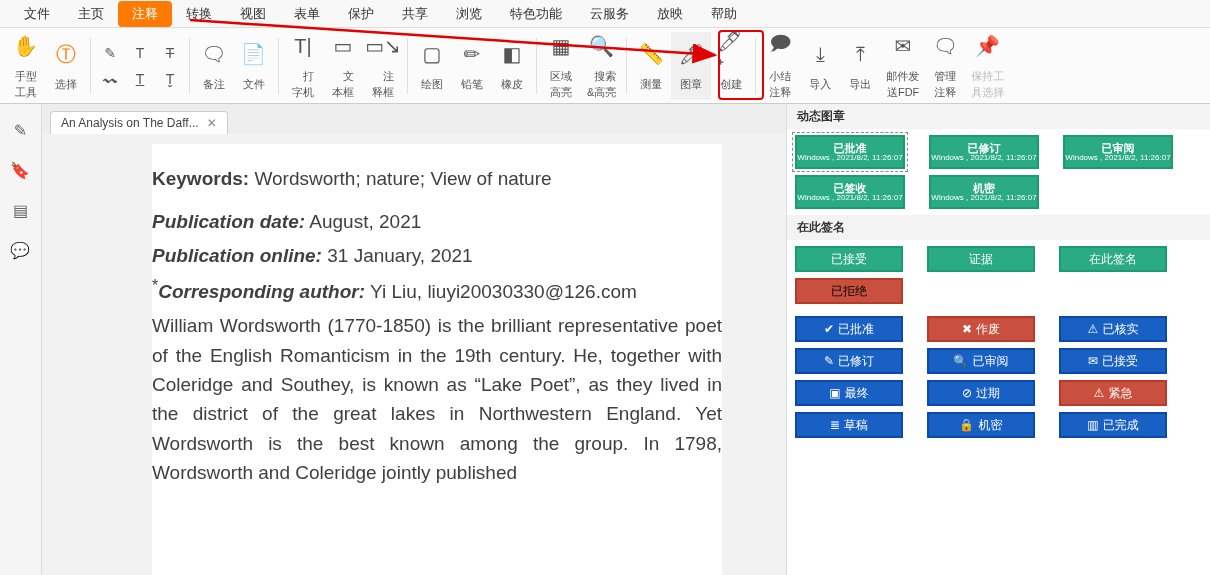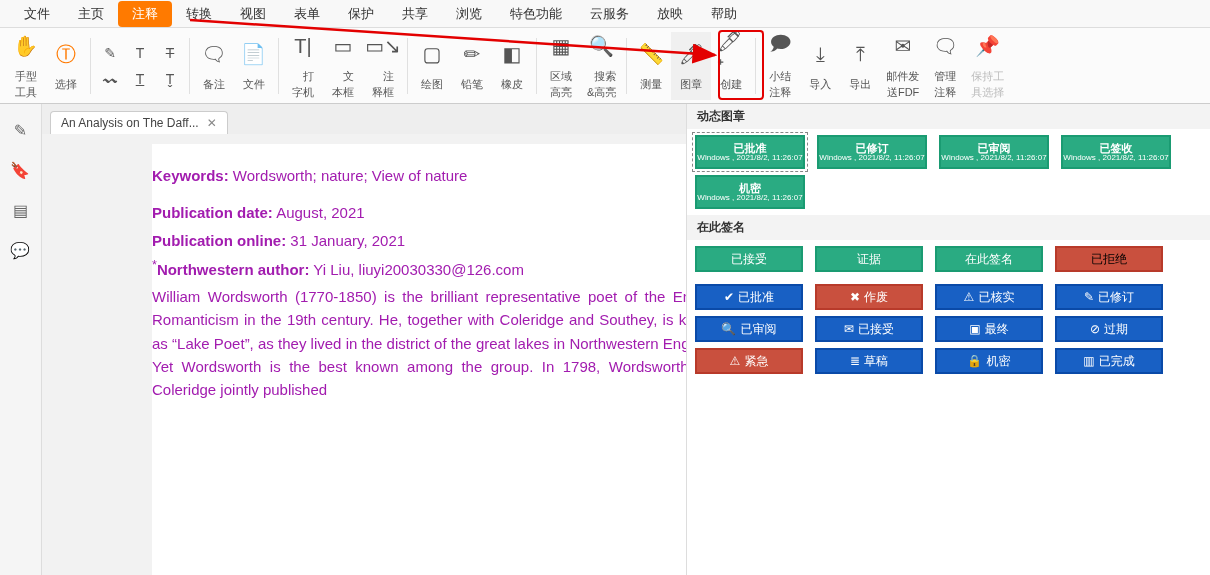--- a/index.html
+++ b/index.html
@@ -26,30 +26,30 @@
 .midrow { display: flex; height: calc(575px - 28px - 76px); }
 .leftstrip { width: 42px; background: #f5f5f5; border-right: 1px solid #ddd; display: flex; flex-direction: column; align-items: center; padding-top: 6px; }
 .leftstrip .sbtn { width: 28px; height: 28px; display: flex; align-items: center; justify-content: center; color: #666; font-size: 16px; margin: 6px 0; cursor: pointer; }
 
 .workarea { flex: 1; display: flex; flex-direction: column; }
 .tabbar { height: 30px; display: flex; align-items: flex-end; padding-left: 8px; background: #eee; }
 .tab { background: #fff; border: 1px solid #ccc; border-bottom: none; border-radius: 4px 4px 0 0; padding: 4px 10px; font-size: 12px; color: #444; display: flex; align-items: center; gap: 8px; }
 .tab .close { font-size: 12px; color: #888; cursor: pointer; }
 
 .docwrap { flex: 1; background: #f2f2f2; display: flex; }
-.page { margin: 10px 0 0 110px; width: 570px; background: #fff; padding: 20px 0 0 0; font-family: "Times New Roman", serif; font-size: 15px; color: #a21caf; line-height: 1.55; }
+.page { margin: 10px 0 0 110px; width: 570px; background: #fff; padding: 20px 0 0 0; font-family: "Times New Roman", serif; font-size: 19px; color: #404040; line-height: 1.55; }
 .page .kw { margin-bottom: 14px; }
 .page .bold { font-weight: bold; }
-.page .it { font-weight: bold; }
+.page .it { font-style: italic; font-weight: bold; }
 .page p { margin-bottom: 4px; text-align: justify; }
 
 
-.stamp-panel { position: absolute; right: 0; top: 104px; width: 524px; background: #fff; border-left: 1px solid #ddd; height: calc(575px - 104px); overflow: hidden; }
+.stamp-panel { position: absolute; right: 0; top: 104px; width: 424px; background: #fff; border-left: 1px solid #ddd; height: calc(575px - 104px); overflow: hidden; }
 .sp-head { font-size: 12px; font-weight: bold; color: #333; padding: 4px 10px; background: #f3f3f3; }
-.sp-body { padding: 6px 8px; display: flex; flex-wrap: wrap; gap: 6px 12px; }
+.sp-body { padding: 6px 8px; display: flex; flex-wrap: wrap; gap: 6px 24px; }
 
 .dstamp { width: 110px; height: 34px; border: 2px solid #1a9b72; background: #2aab82; color: #fff; font-size: 10px; display: flex; flex-direction: column; align-items: center; justify-content: center; line-height: 1.1; cursor: pointer; }
 .dstamp .t1 { font-size: 11px; font-weight: bold; }
 .dstamp .t2 { font-size: 8px; text-align: right; }
 .dstamp.sel { outline: 1px dashed #888; outline-offset: 2px; }
 
 .sigbtn { width: 108px; height: 26px; border: 2px solid; display: flex; align-items: center; justify-content: center; font-size: 12px; cursor: pointer; }
 .sig-g { border-color: #1a9b72; background: #2aab82; color: #fff; }
 .sig-r { border-color: #b83a2a; background: #c9503e; color: #000000; }
 
@@ -224,21 +224,21 @@
       <div class="tab">
         <span>An Analysis on The Daff...</span>
         <span class="close">✕</span>
       </div>
     </div>
     <div class="docwrap">
       <div class="page">
         <p class="kw"><span class="bold">Keywords:</span><span> Wordsworth; nature; View of nature</span></p>
         <p><span class="it">Publication date:</span><span> August, 2021</span></p>
         <p><span class="it">Publication online:</span><span> 31 January, 2021</span></p>
-        <p><sup>*</sup><span class="it">Northwestern author:</span><span> Yi Liu, liuyi20030330@126.com</span></p>
+        <p><sup>*</sup><span class="it">Corresponding author:</span><span> Yi Liu, liuyi20030330@126.com</span></p>
         <p style="margin-top:2px">William Wordsworth (1770-1850) is the brilliant representative poet of the English Romanticism in the 19th century. He, together with Coleridge and Southey, is known as “Lake Poet”, as they lived in the district of the great lakes in Northwestern England. Yet Wordsworth is the best known among the group. In 1798, Wordsworth and Coleridge jointly published</p>
       </div>
     </div>
   </div>
 </div>
 
 <div class="stamp-panel">
   <div class="sp-head">动态图章</div>
   <div class="sp-body">
     <div class="dstamp sel">

